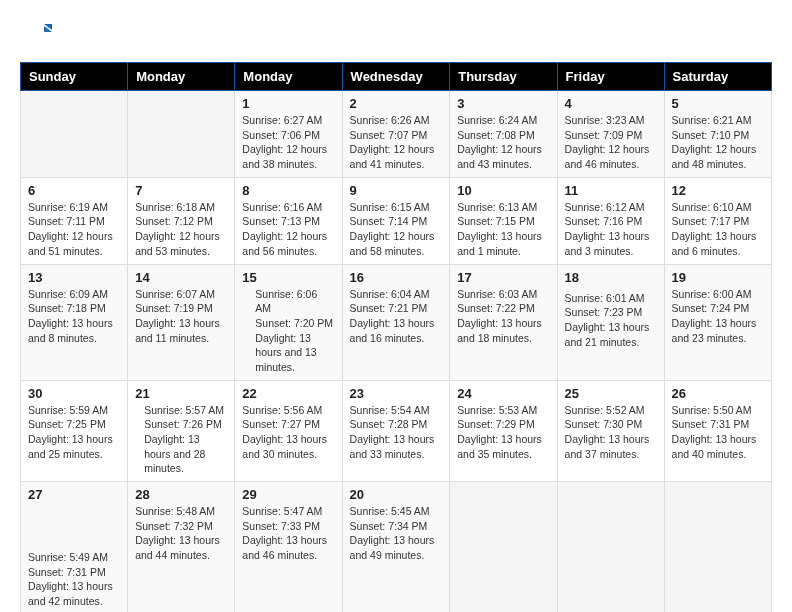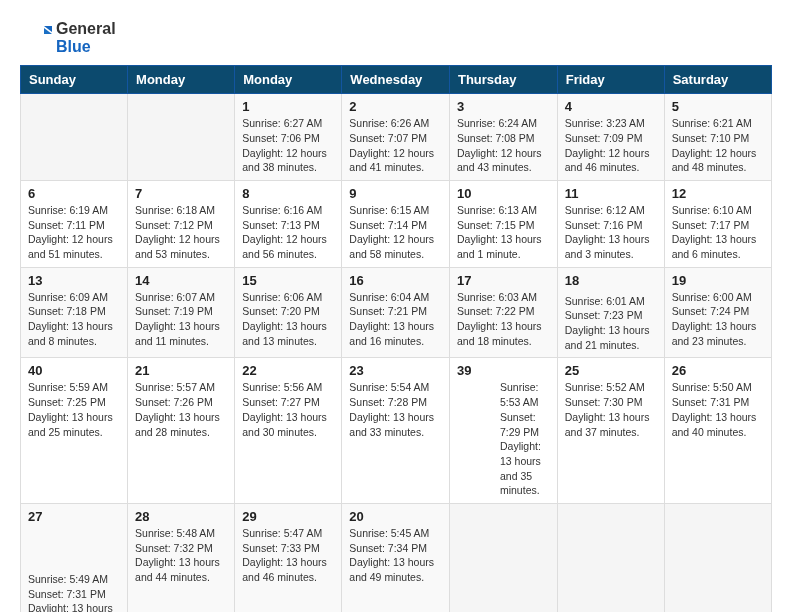--- a/index.html
+++ b/index.html
@@ -32,21 +32,21 @@
     .location-title {
       font-size: 16px;
       color: #333;
     }
     .calendar {
       width: 100%;
       border-collapse: collapse;
       border: 1px solid #ccc;
     }
     .calendar th {
-      background-color: #0c4a6e;
+      background-color: #000000;
       color: white;
       text-align: left;
       padding: 6px 8px;
       font-size: 13px;
       border: 1px solid #1255a0;
     }
     .calendar td {
       vertical-align: top;
       border: 1px solid #ddd;
       padding: 5px 7px;
@@ -78,24 +78,20 @@
   </style>
 </head>
 <body>
 
 <div class="header-area">
   <div class="logo">
   <svg width="32" height="32" viewBox="0 0 32 32">
     <polygon points="24,4 32,10 32,4" fill="#1565c0"></polygon>
     <polygon points="24,6 32,12 24,12" fill="#1a6fc4"></polygon>
   </svg>
-  <div style="line-height:1.1">
-    <div style="font-size:16px;font-weight:bold;color:#333">General</div>
-    <div style="font-size:16px;font-weight:bold;color:#1565c0">Blue</div>
-  </div>
 </div>
   <div class="title-area">
     <div class="month-title"></div>
     <div class="location-title"></div>
   </div>
 </div>
 
 <table class="calendar">
   <thead>
     <tr>
@@ -195,21 +191,21 @@
 Daylight: 13 hours and 8 minutes.</div>
         </td>
         <td>
           <span class="day-number">14</span>
           <div class="day-info" style="white-space: pre-line;">Sunrise: 6:07 AM
 Sunset: 7:19 PM
 Daylight: 13 hours and 11 minutes.</div>
         </td>
         <td>
           <span class="day-number">15</span>
-          <div class="day-info" style="white-space: pre-line;">Sunrise: 6:06 AM
+          <div class="day-info" style="white-space: pre-line; margin-left: 13px;">Sunrise: 6:06 AM
 Sunset: 7:20 PM
 Daylight: 13 hours and 13 minutes.</div>
         </td>
         <td>
           <span class="day-number">16</span>
           <div class="day-info" style="white-space: pre-line;">Sunrise: 6:04 AM
 Sunset: 7:21 PM
 Daylight: 13 hours and 16 minutes.</div>
         </td>
         <td>
@@ -226,46 +222,46 @@
         </td>
         <td>
           <span class="day-number">19</span>
           <div class="day-info" style="white-space: pre-line;">Sunrise: 6:00 AM
 Sunset: 7:24 PM
 Daylight: 13 hours and 23 minutes.</div>
         </td>
       </tr>
       <tr>
         <td>
-          <span class="day-number">40</span>
+          <span class="day-number">30</span>
           <div class="day-info" style="white-space: pre-line;">Sunrise: 5:59 AM
 Sunset: 7:25 PM
 Daylight: 13 hours and 25 minutes.</div>
         </td>
         <td>
           <span class="day-number">21</span>
-          <div class="day-info" style="white-space: pre-line;">Sunrise: 5:57 AM
+          <div class="day-info" style="white-space: pre-line; margin-left: 9px;">Sunrise: 5:57 AM
 Sunset: 7:26 PM
 Daylight: 13 hours and 28 minutes.</div>
         </td>
         <td>
           <span class="day-number">22</span>
           <div class="day-info" style="white-space: pre-line;">Sunrise: 5:56 AM
 Sunset: 7:27 PM
 Daylight: 13 hours and 30 minutes.</div>
         </td>
         <td>
           <span class="day-number">23</span>
           <div class="day-info" style="white-space: pre-line;">Sunrise: 5:54 AM
 Sunset: 7:28 PM
 Daylight: 13 hours and 33 minutes.</div>
         </td>
         <td>
-          <span class="day-number">39</span>
-          <div class="day-info" style="white-space: pre-line; margin-left: 43px;">Sunrise: 5:53 AM
+          <span class="day-number">24</span>
+          <div class="day-info" style="white-space: pre-line;">Sunrise: 5:53 AM
 Sunset: 7:29 PM
 Daylight: 13 hours and 35 minutes.</div>
         </td>
         <td>
           <span class="day-number">25</span>
           <div class="day-info" style="white-space: pre-line;">Sunrise: 5:52 AM
 Sunset: 7:30 PM
 Daylight: 13 hours and 37 minutes.</div>
         </td>
         <td>

